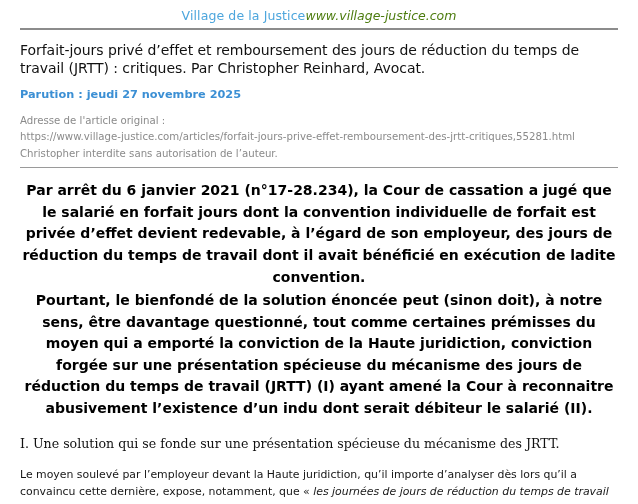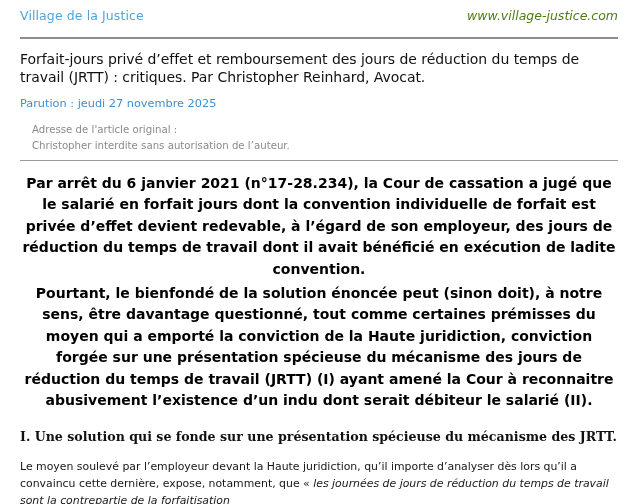--- a/index.html
+++ b/index.html
@@ -21,23 +21,23 @@
     height: 504px;
     box-sizing: border-box;
     padding: 0 20px;
     position: relative;
   }
 
   
   .site-header {
     display: flex;
     align-items: baseline;
-    justify-content: space-between;
+    justify-content: center;
     padding-top: 8px;
-    padding-bottom: 14px;
+    padding-bottom: 5px;
   }
   .site-name {
     color: #4da6dd;
     font-size: 12.5px;
     letter-spacing: .1px;
     white-space: nowrap;
   }
   .site-url {
     color: #4d7c0f;
     font-size: 12.5px;
@@ -60,52 +60,51 @@
     font-size: 14px;
     font-weight: 400;
     line-height: 1.28;
     margin: 12px 0 0 0;
     color: #111111;
     letter-spacing: -0.05px;
   }
   .pub-date {
     color: #3b8fd4;
     font-size: 11.3px;
-    font-weight: 400;
+    font-weight: 700;
     margin-top: 10px;
   }
 
   
   .source-block {
     margin-top: 12px;
     color: #8a8a8a;
     font-size: 10.2px;
     line-height: 1.62;
-    margin-left: 12px;
   }
   .source-block div { white-space: nowrap; }
 
   
   .body-wrap {
     margin-top: 12px;
   }
   p.lead {
     font-size: 14px;
     font-weight: bold;
     line-height: 1.54;
     margin: 2px;
     color: #000;
     text-align: center;
   }
   p.lead + p.lead { margin-top: 0; }
 
   h2.section-heading {
     font-family: "DejaVu Serif", "Liberation Serif", serif;
     font-size: 12.6px;
-    font-weight: 700;
+    font-weight: 400;
     line-height: 1.4;
     margin: 16px 0 0 0;
     color: #111;
   }
 
   p.body-text {
     font-size: 10.9px;
     font-weight: 400;
     line-height: 1.56;
     margin: 13px 0 0 0;
@@ -125,20 +124,21 @@
     <span class="site-url">www.village-justice.com</span>
   </div>
   <hr class="rule-thick">
 
   <h1 class="doc-title">Forfait-jours privé d’effet et remboursement des jours de réduction du temps de travail (JRTT) : critiques. Par Christopher Reinhard, Avocat.</h1>
 
   <div class="pub-date">Parution : jeudi 27 novembre 2025</div>
 
   <div class="source-block">
     <div>Adresse de l'article original :</div>
+    <div>https://www.village-justice.com/articles/forfait-jours-prive-effet-remboursement-des-jrtt-critiques,55281.html</div>
     <div>Christopher interdite sans autorisation de l’auteur.</div>
   </div>
   <hr class="rule-thin">
 
   <div class="body-wrap">
 
     <p class="lead">Par arrêt du 6 janvier 2021 (n°17-28.234), la Cour de cassation a jugé que le salarié en forfait jours dont la convention individuelle de forfait est privée d’effet devient redevable, à l’égard de son employeur, des jours de réduction du temps de travail dont il avait bénéficié en exécution de ladite convention.</p>
 
 
     <p class="lead">Pourtant, le bienfondé de la solution énoncée peut (sinon doit), à notre sens, être davantage questionné, tout comme certaines prémisses du moyen qui a emporté la conviction de la Haute juridiction, conviction forgée sur une présentation spécieuse du mécanisme des jours de réduction du temps de travail (JRTT) (I) ayant amené la Cour à reconnaitre abusivement l’existence d’un indu dont serait débiteur le salarié (II).</p>

